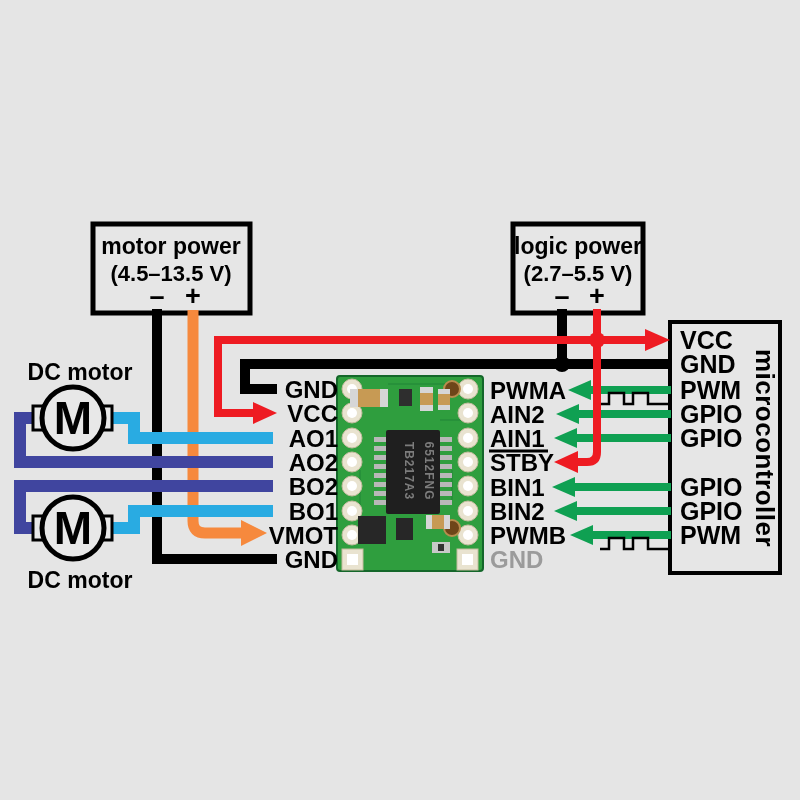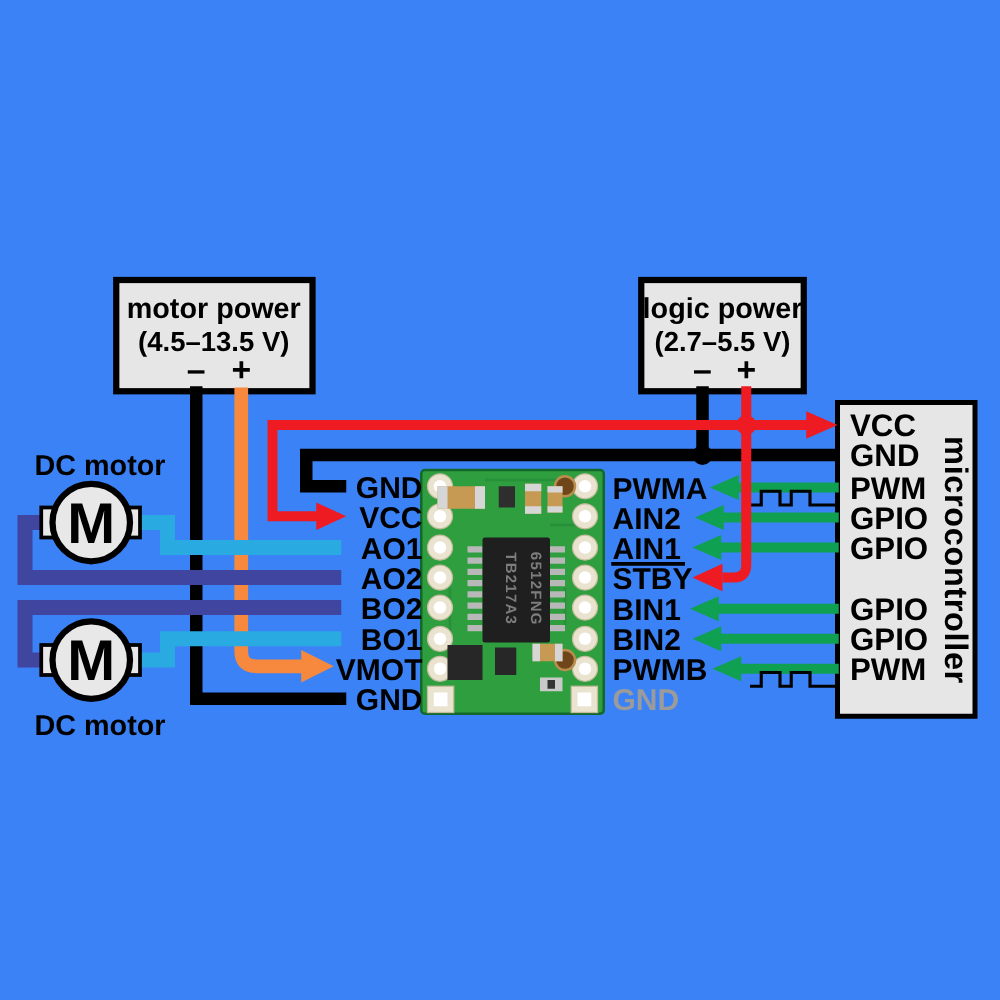--- a/index.html
+++ b/index.html
@@ -1,16 +1,16 @@
 <!DOCTYPE html>
 <html style="--wire-black: #000000; --wire-red: #ee1b22; --wire-orange: #f6893d; --wire-green: #0fa052; --wire-lightblue: #29abe2; --wire-darkblue: #40459f; --box-gray: #e6e6e6; --board-green: #2f9e3e; --label-gray: #9b9b9b;"><head>
 <meta charset="utf-8">
 <style>
   html,body{margin:0;padding:0;background:#ffffff;}
-  .canvas{width:800px;height:800px;position:relative;background:#3b82f6;overflow:hidden;}
+  .canvas{width:800px;height:800px;position:relative;background:#e5e5e5;overflow:hidden;}
   svg{display:block;}
   text{font-family:"Liberation Sans","DejaVu Sans",sans-serif;font-weight:bold;fill:#000;}
   .pin-label{font-size:24px;}
   .micro-pin{font-size:25px;}
   .box-title{font-size:23px;}
   .box-range{font-size:22px;}
   .sign{font-size:27px;}
   .motor-label{font-size:23px;}
   .motor-m{font-size:46px;}
   .rot-label{font-size:26px;letter-spacing:0.5px;}

